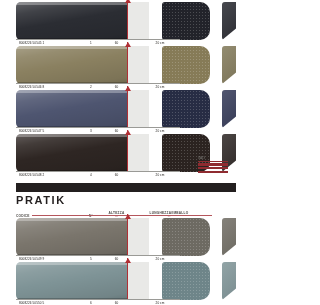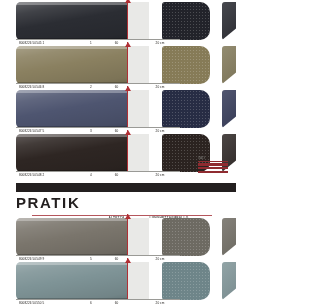--- a/index.html
+++ b/index.html
@@ -148,21 +148,21 @@
     position: absolute;
     left: 16px;
     width: 220px;
     height: 9px;
     background: #231f1f;
   }
 
   
   .section-head { position: relative; padding-left: 16px; }
   .section-title {
-    font-size: 15px;
+    font-size: 11px;
     font-weight: bold;
     letter-spacing: 1.6px;
     color: #231f1f;
   }
   .colhead {
     position: relative;
     display: flex;
     align-items: flex-end;
     margin-top: 3px;
     height: 9px;

